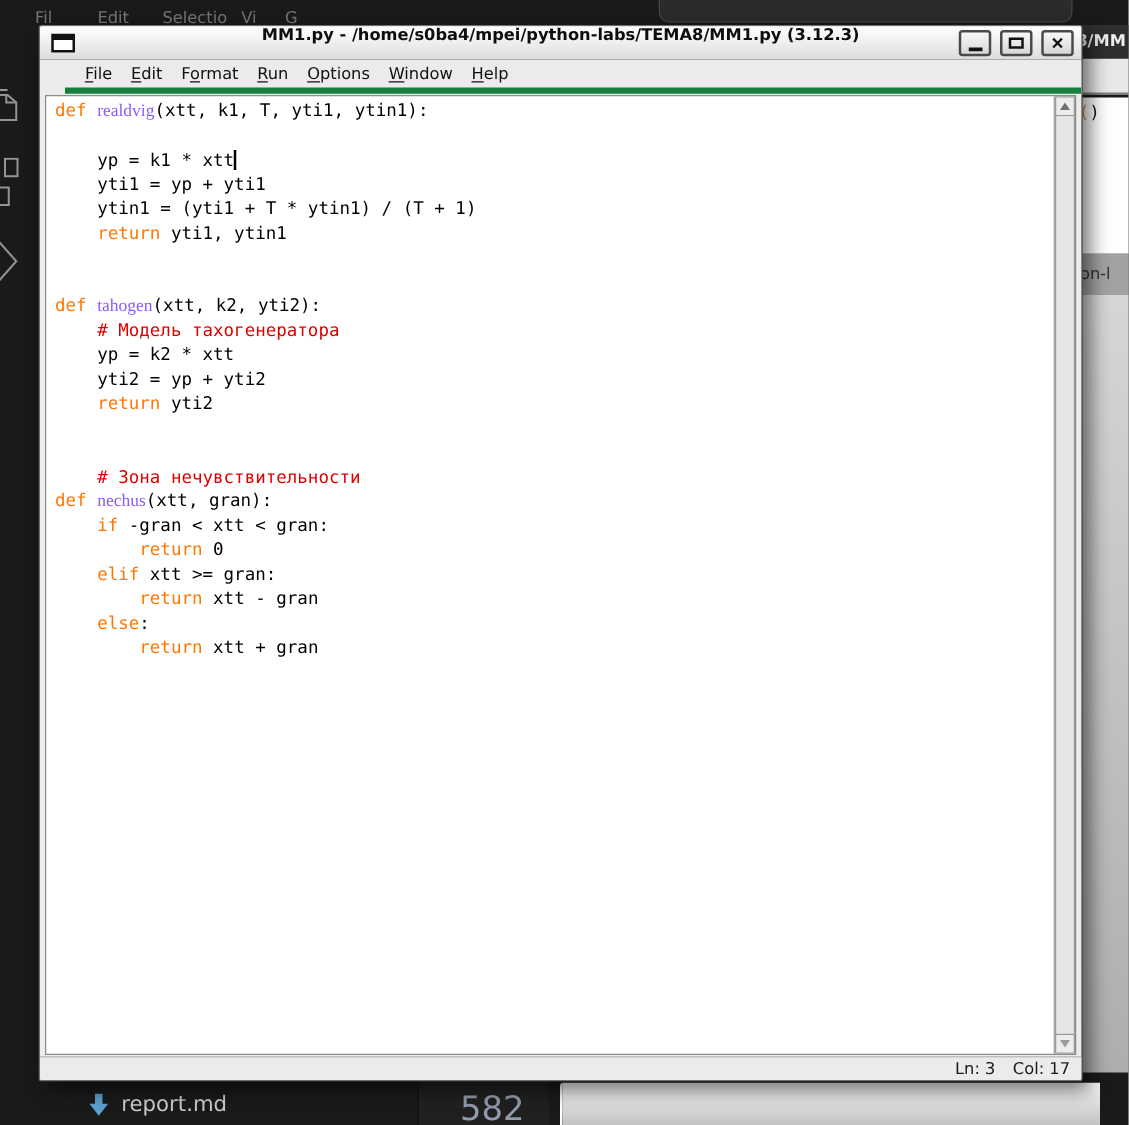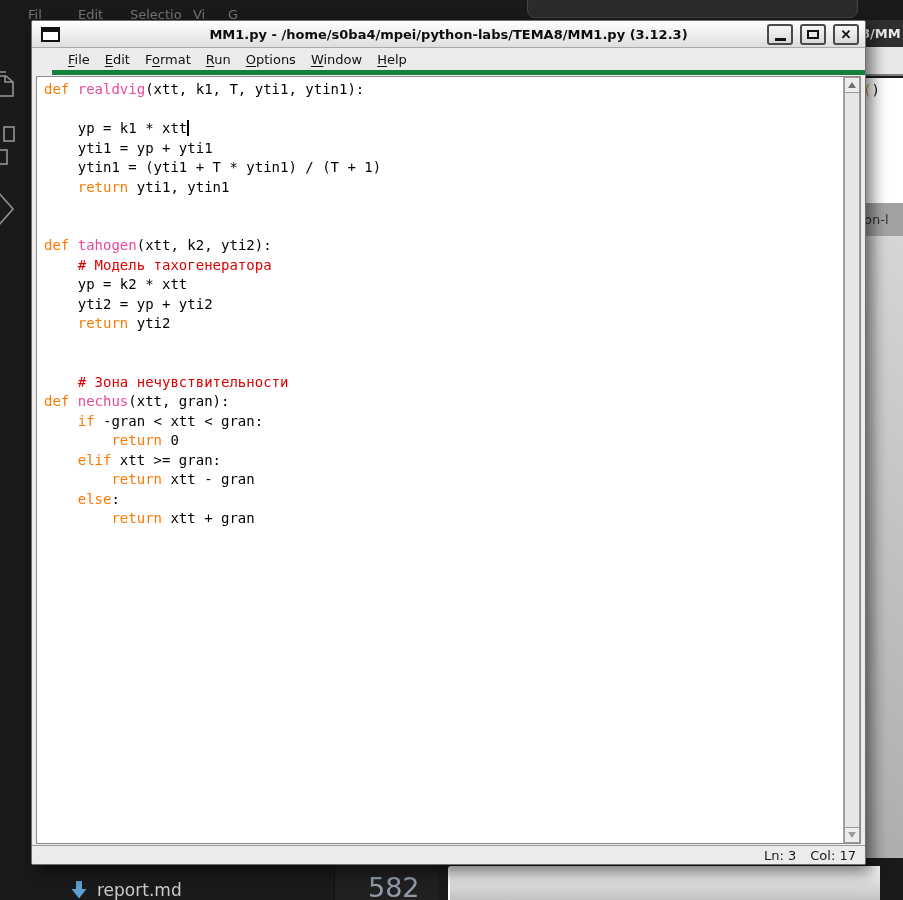--- a/index.html
+++ b/index.html
@@ -31,33 +31,33 @@
   .bgr-tab { position:absolute; left:0; top:183px; width:37px; height:33px; background:#a2a2a2;
       color:#2f2f2f; font-size:13px; font-weight:normal; padding-top:9px; overflow:hidden; white-space:nowrap; }
   .bgr-tab span { margin-left:-2px; }
   .bgr-body { position:absolute; left:0; top:216px; width:37px; height:622px;
       background:linear-gradient(180deg,#d6d6d6,#aeaeae); }
 
   
   .bottom-582-panel { position:absolute; left:334px; top:865px; width:105px; height:46px;
       background:#202020; border-left:1px solid #111; }
   .bottom-count { position:absolute; left:33px; top:7px; color:#929bab; font-size:27px; }
-  .bottom-file { position:absolute; left:70px; top:868px; height:32px; display:flex; align-items:flex-end; }
+  .bottom-file { position:absolute; left:70px; top:868px; height:32px; display:flex; align-items:center; }
   .bottom-file-label { color:#cbcbcb; font-size:17px; margin-left:9px; }
   .bottom-right-light { position:absolute; left:448px; top:866px; width:432px; height:34px;
       background:linear-gradient(180deg,#fbfbfb,#c2c2c2); border-left:2px solid #ffffff; border-top-left-radius:3px; }
 
   
   .idle-window { position:absolute; left:31px; top:20px; width:835px; height:845px;
       background:#ececec; border:1px solid #6f6f6f; border-radius:2px;
       box-shadow:6px 7px 16px rgba(0,0,0,0.55); }
 
   .titlebar { position:absolute; left:0; top:0; right:0; height:27px;
       background:linear-gradient(180deg,#ffffff,#dedede); border-bottom:1px solid #aaaaaa;
-      display:flex; align-items:center; justify-content:center; border-radius:2px 2px 0 0; }
+      display:flex; align-items:flex-start; justify-content:center; border-radius:2px 2px 0 0; }
   .title-text { font-size:13px; font-weight:bold; color:#0d0d0d; white-space:nowrap; }
   .win-icon { position:absolute; left:9px; top:6px; width:19px; height:15px;
       background:#ffffff; border:2px solid #111; border-top-width:5px; }
   .win-controls { position:absolute; right:6px; top:3px; display:flex; gap:7px; }
   .win-btn { width:26px; height:21px; background:linear-gradient(180deg,#f7f7f7,#d8d8d8);
       border:2px solid #4a4a4a; border-radius:3px; display:flex; align-items:center; justify-content:center;
       font-size:13px; font-weight:bold; color:#111; padding:0; }
   .glyph-min { width:11px; height:3px; background:#111; margin-top:10px; }
   .glyph-max { width:12px; height:9px; border:2px solid #111; }
   .glyph-close { line-height:1; }
@@ -66,21 +66,21 @@
       border-bottom:5px solid #15803d; display:flex; align-items:center; padding-left:9px;margin-left:20px; }
   .menu-item { font-size:13px; color:#111; padding:4px 7px; margin-right:1px; white-space:nowrap; }
   .menu-item .mn { text-decoration:underline; text-underline-offset:2px; }
 
   .editor { position:absolute; left:4px; right:4px; top:55px; bottom:20px; display:flex;
       border:1px solid #8b8b8b; background:#ffffff; }
   .code-area { flex:1; overflow:hidden; padding:4px 0 0 7px;
       font-family:"DejaVu Sans Mono","Liberation Mono",monospace; font-size:14px; }
   .code-line { height:19.5px; white-space:pre; color:#000; }
   .seg-k { color:#ff7700; }
-  .seg-n { color:#ec4899; }
+  .seg-n { color:#8b5cf6;font-family:Liberation Serif, serif; }
   .seg-c { color:#dd0000; }
   .seg-t { color:#000000; }
   .cursor { display:inline-block; width:2px; height:16px; background:#000; vertical-align:-3px; }
 
   .scrollbar { width:17px; background:#dcdcdc; border-left:1px solid #a5a5a5;
       display:flex; flex-direction:column; }
   .sb-btn { height:16px; background:#ececec; border:1px solid #9a9a9a;
       display:flex; align-items:center; justify-content:center; }
   .tri-up { width:0; height:0; border-left:4px solid transparent; border-right:4px solid transparent;
       border-bottom:6px solid #6f6f6f; }

